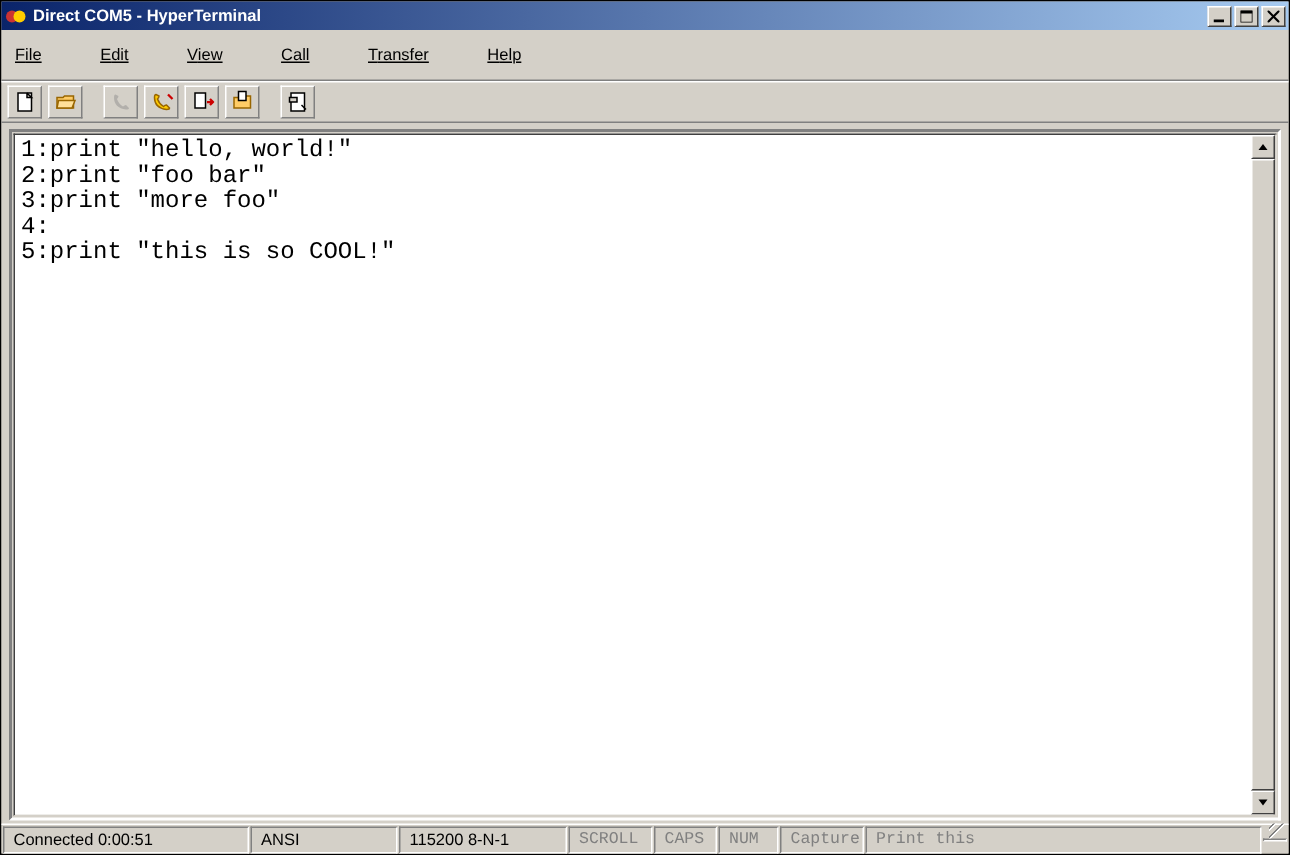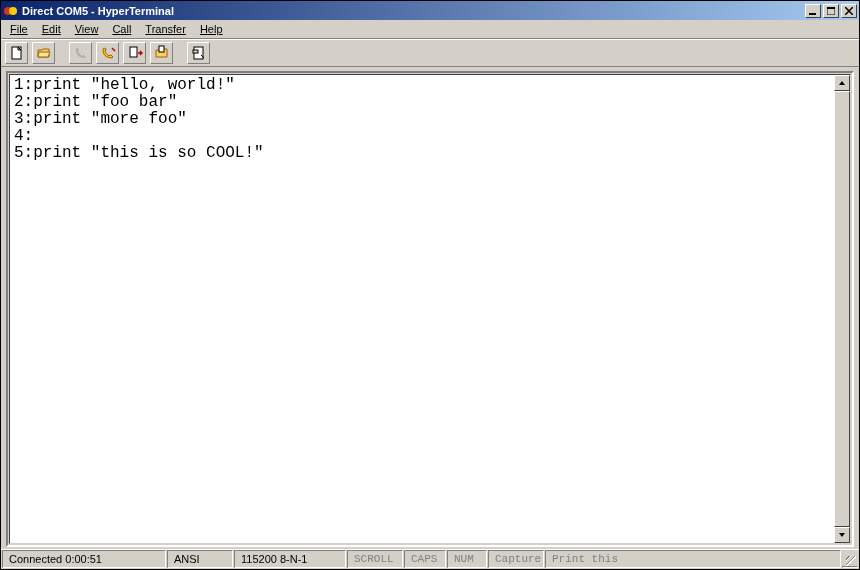--- a/index.html
+++ b/index.html
@@ -42,26 +42,27 @@
   border: 1px solid;
   border-color: #fff #404040 #404040 #fff;
   display: flex; align-items: center; justify-content: center;
   margin-left: 2px;
   font-family: "Arial";
   font-size: 9px;
   font-weight: bold;
   color: #000;
 }
 .menubar {
-  height: 19px;
+  height: 34px;
   background: #d4d0c8;
   display: flex;
   align-items: center;
   padding: 0 2px;
   border-bottom: 1px solid #808080;
+  gap: 25px;
 }
 .menubar .menu-item {
   padding: 2px 7px;
   cursor: default;
 }
 .menubar .menu-item span { text-decoration: underline; text-underline-offset: 1px; }
 .toolbar {
   height: 28px;
   background: #d4d0c8;
   display: flex;
@@ -140,21 +141,21 @@
   top: 0; left: 0; right: 0;
   height: 100%;
   background: #d4d0c8;
   border: 1px solid;
   border-color: #fff #404040 #404040 #fff;
 }
 .statusbar {
   height: 20px;
   background: #d4d0c8;
   display: flex;
-  align-items: flex-end;
+  align-items: center;
   border-top: 1px solid #fff;
   font-size: 11px;
 }
 .status-cell {
   border: 1px solid;
   border-color: #808080 #fff #fff #808080;
   padding: 2px 6px;
   margin: 1px 0 1px 1px;
   display: flex; align-items: center;
   white-space: nowrap;
@@ -292,21 +293,21 @@
                 <polygon points="1,2 7,2 4,6" fill="#000"></polygon>
               </svg>
           </div>
         </div>
       </div>
     </div>
   </div>
 
   <div class="statusbar">
     <div class="status-cell" style="width:164px">Connected 0:00:51</div>
-    <div class="status-cell" style="width:66px">ANSI</div>
+    <div class="status-cell" style="width:98px">ANSI</div>
     <div class="status-cell" style="width:112px">115200 8-N-1</div>
     <div class="status-cell dim" style="width:56px">SCROLL</div>
     <div class="status-cell dim" style="width:42px">CAPS</div>
     <div class="status-cell dim" style="width:40px">NUM</div>
     <div class="status-cell dim" style="width:56px">Capture</div>
     <div class="status-cell dim" style="flex:1">Print this</div>
     <div class="status-grip"></div>
   </div>
 
 </div>

